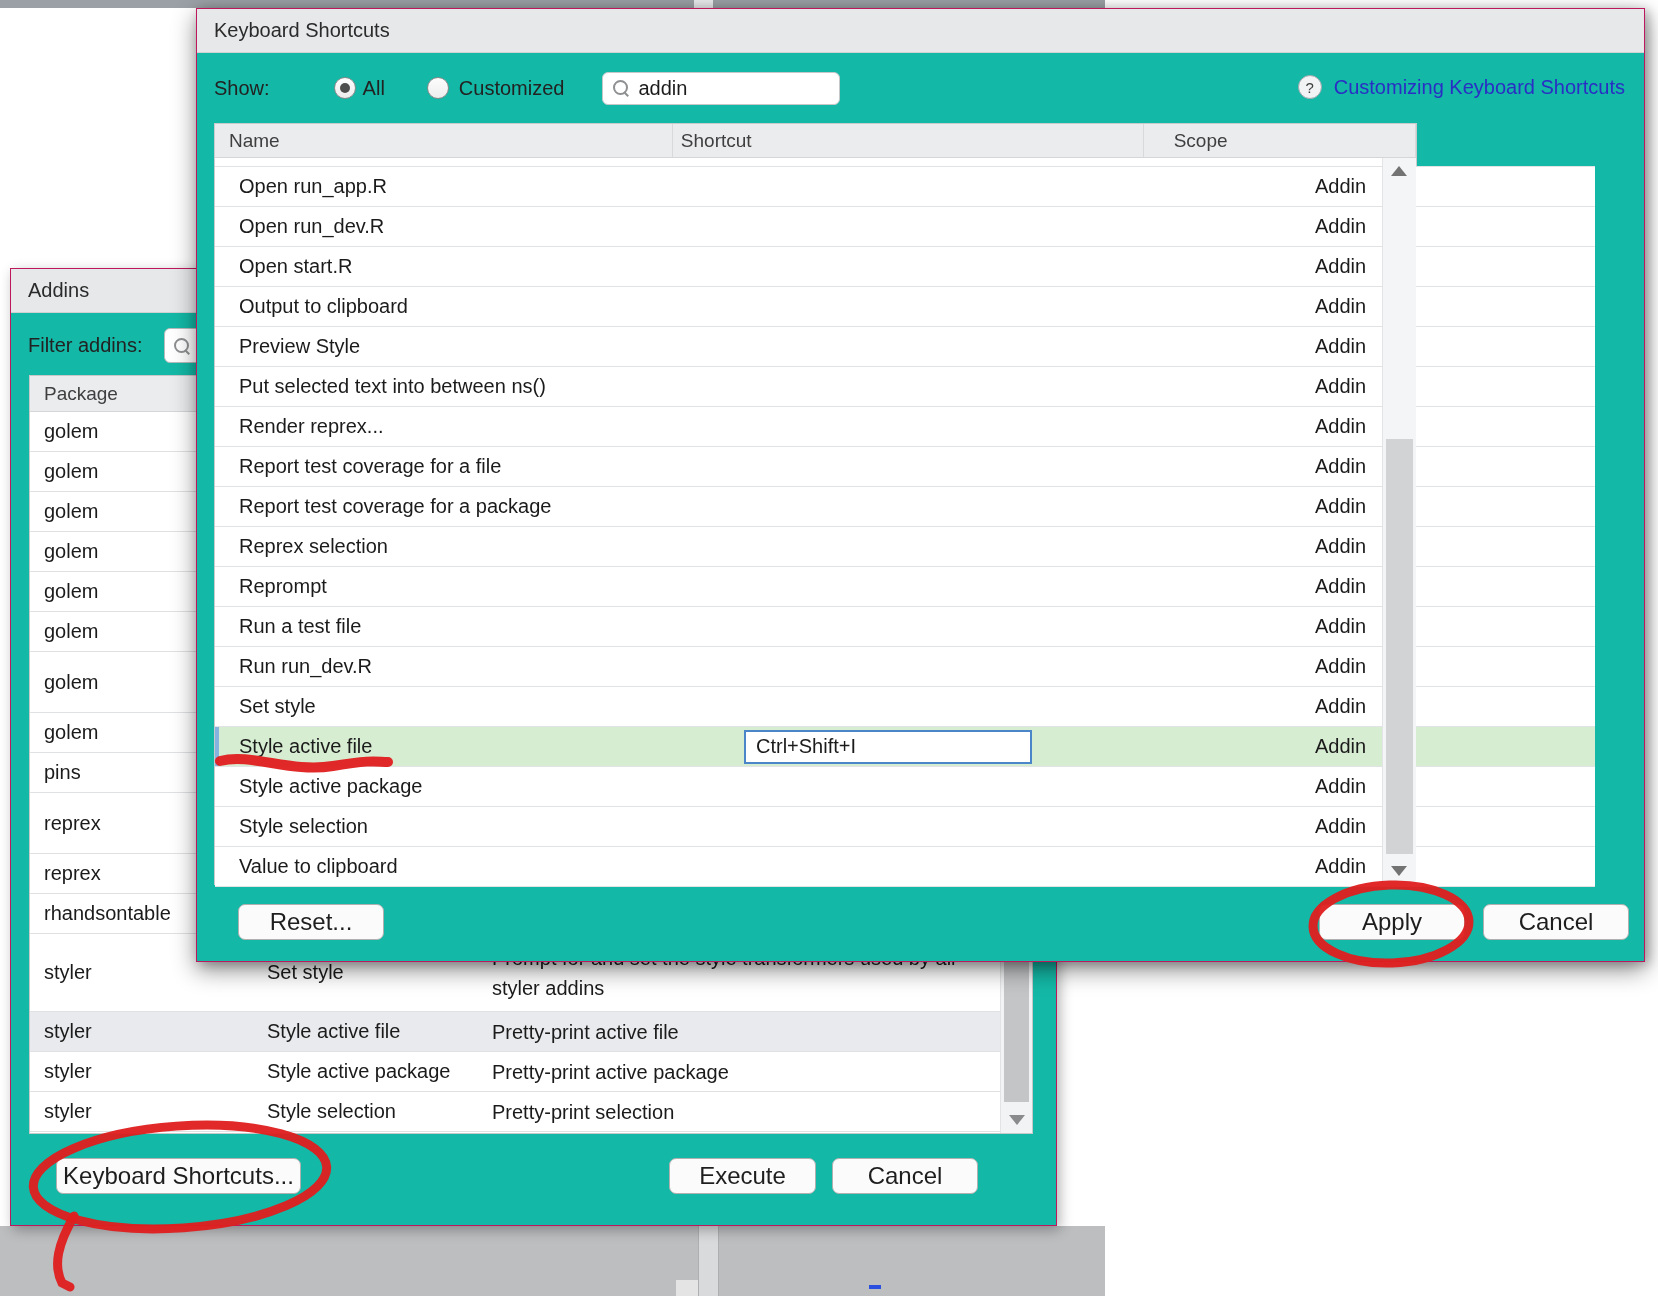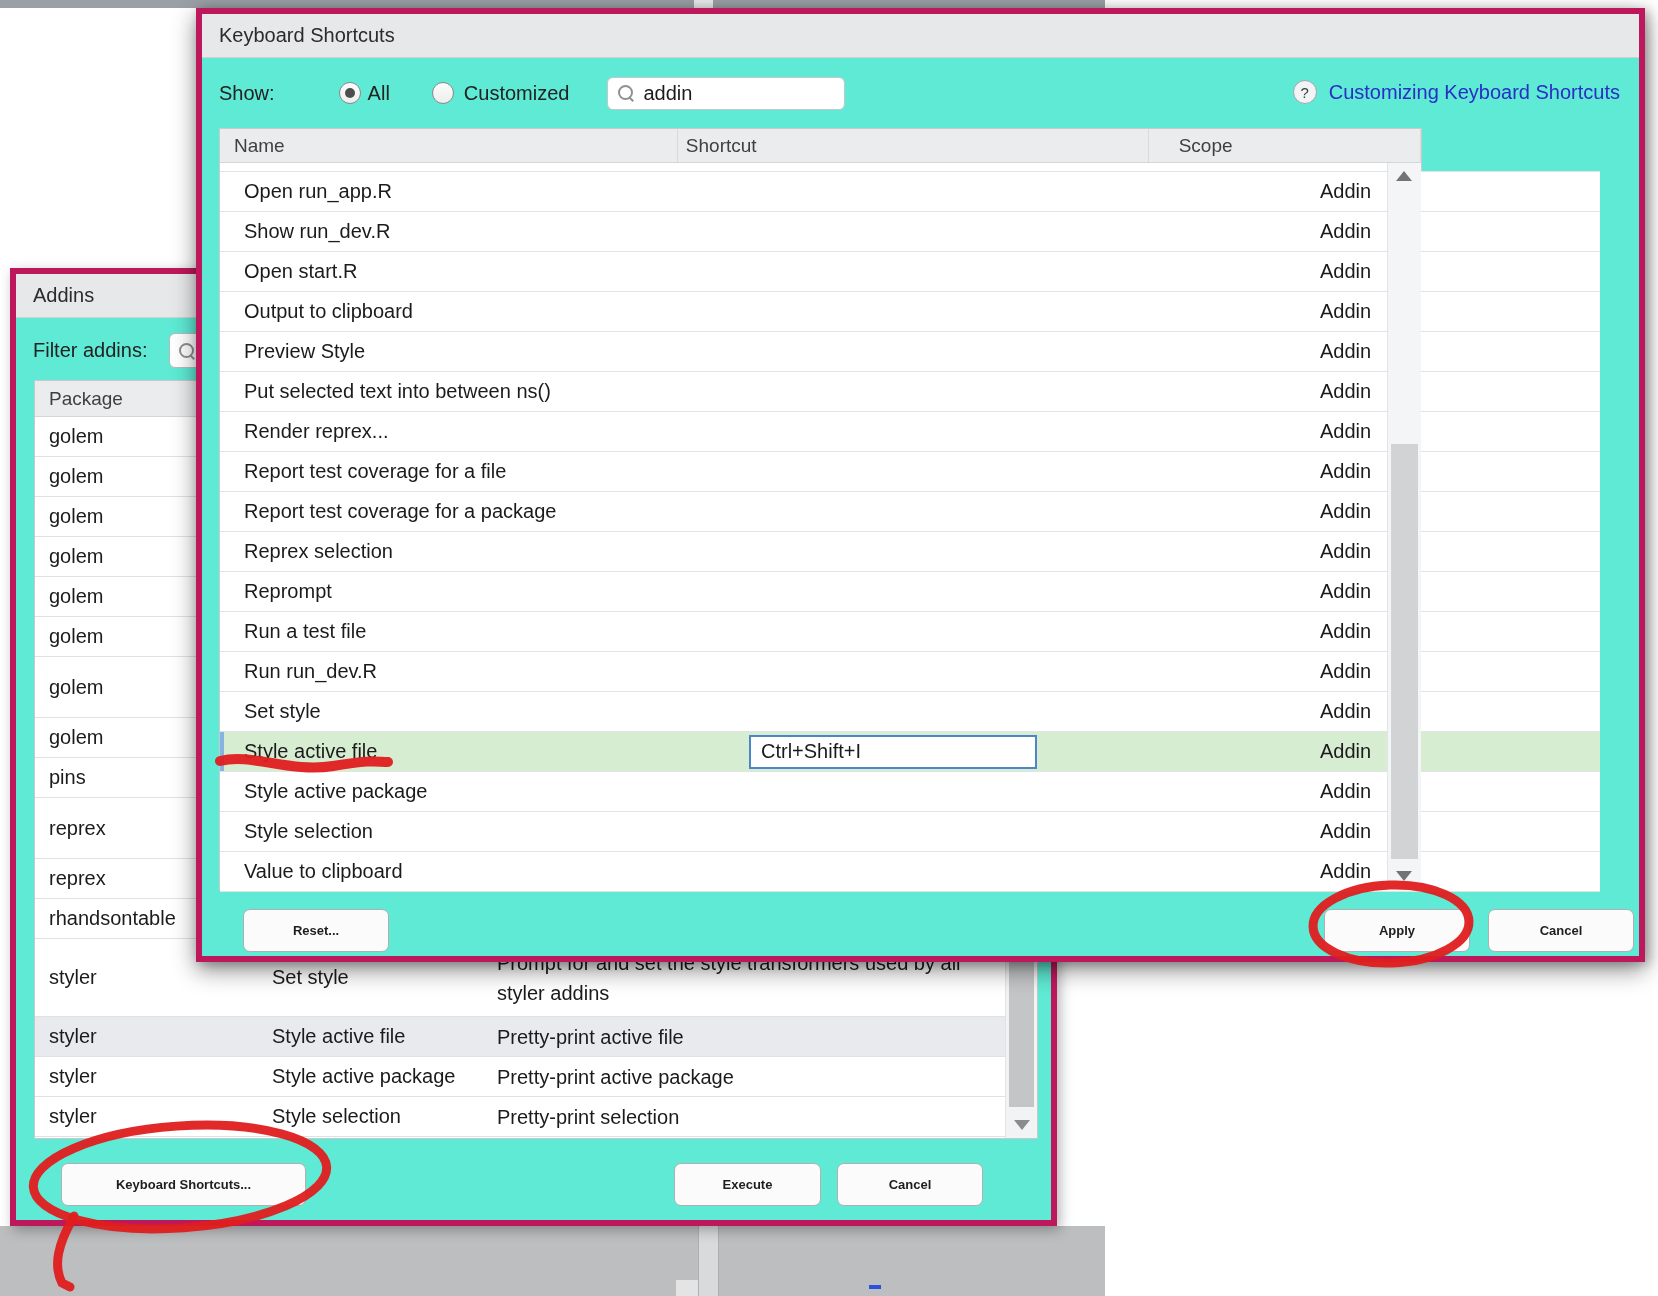--- a/index.html
+++ b/index.html
@@ -12,23 +12,23 @@
   }
   
   .top-strip { position:absolute; left:0; top:0; width:1105px; height:8px; background:#9aa0a5; }
   .top-tab   { position:absolute; left:694px; top:0; width:19px; height:8px; background:#e9eaeb; }
   .bottom-strip { position:absolute; left:0; top:1226px; width:1105px; height:70px; background:#bdbec0; }
   .bottom-divider { position:absolute; left:698px; top:1226px; width:21px; height:70px; background:#d9dadb; border-left:1px solid #aeafb1; border-right:1px solid #aeafb1; }
   .bottom-square { position:absolute; left:676px; top:1280px; width:22px; height:16px; background:#e4e4e5; }
   .caret-frag { position:absolute; left:869px; top:1285px; width:12px; height:4px; background:#2b50e0; }
 
   
-  .dialog { position:absolute; border:6px solid #be185d; background:#5eead4; }
+  .dialog { position:absolute; border:1px solid #be185d; background:#14b8a6; }
   .titlebar { position:absolute; left:0; top:0; right:0; height:44px; background:#e6e8ea; border-bottom:1px solid #cfd1d3; display:flex; align-items:center; padding-left:17px; font-size:20px; color:#2b2b2b; }
-  .btn { position:absolute; height:43px; background:#fbfbfb; border:1px solid #b0b0b0; border-radius:7px; font-size:13px; color:#1e1e1e; display:flex; align-items:center; justify-content:center; font-family:inherit;font-weight:bold; }
+  .btn { position:absolute; height:36px; background:#fbfbfb; border:1px solid #b0b0b0; border-radius:7px; font-size:24px; color:#1e1e1e; display:flex; align-items:center; justify-content:center; font-family:inherit; }
 
   
   #addins { left:10px; top:268px; width:1047px; height:958px; box-shadow:3px 4px 12px rgba(0,0,0,0.30); }
   .filter-row { position:absolute; left:17px; top:54px; height:44px; display:flex; align-items:center; font-size:20px; color:#222; }
   .filter-input-wrap { position:absolute; left:153px; top:59px; width:262px; height:35px; background:#fff; border:1px solid #b9babc; border-radius:6px; display:flex; align-items:center; padding-left:8px; }
   .ad-table { position:absolute; left:18px; top:106px; width:1004px; height:759px; background:#fff; border:1px solid #c7c8ca; }
   .ad-header { height:36px; background:#ebecee; border-bottom:1px solid #d5d6d8; display:flex; align-items:center; font-size:19px; color:#3f3f3f; }
   .ad-header .hc { padding-left:14px; }
   .ad-rows { position:absolute; left:0; top:36px; right:0; bottom:0; overflow:hidden; }
   .ad-row { display:flex; height:40px; border-bottom:1px solid #e0e1e3; font-size:20px; align-items:center; background:#fff; }
@@ -244,21 +244,21 @@
         <div class="hc h-scope">Scope</div>
       </div>
       <div class="ks-rows">
         <div class="ks-sliver"></div>
       <div class="ks-row">
             <div class="c-name">Open run_app.R</div>
             <div class="c-short"></div>
             <div class="c-scope">Addin</div>
           </div>
           <div class="ks-row">
-            <div class="c-name">Show run_dev.R</div>
+            <div class="c-name">Open run_dev.R</div>
             <div class="c-short"></div>
             <div class="c-scope">Addin</div>
           </div>
           <div class="ks-row">
             <div class="c-name">Open start.R</div>
             <div class="c-short"></div>
             <div class="c-scope">Addin</div>
           </div>
           <div class="ks-row">
             <div class="c-name">Output to clipboard</div>

